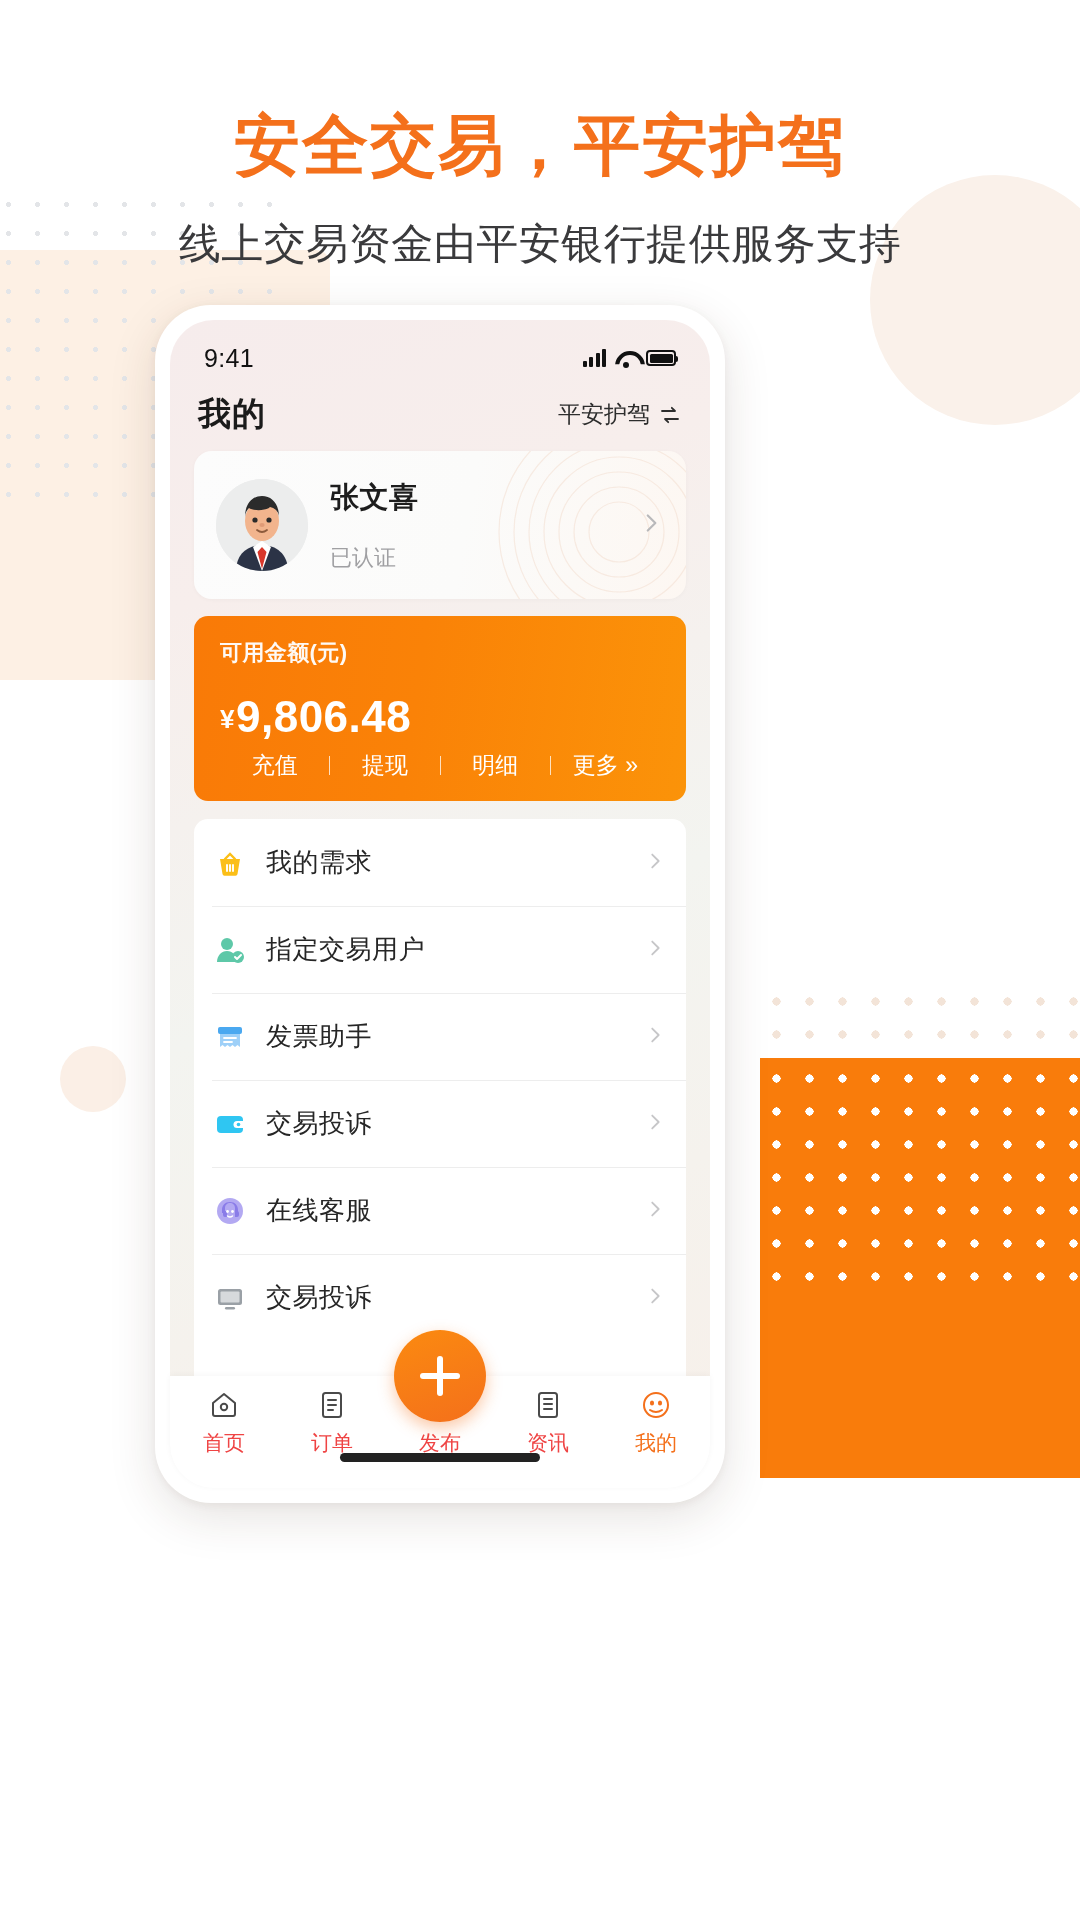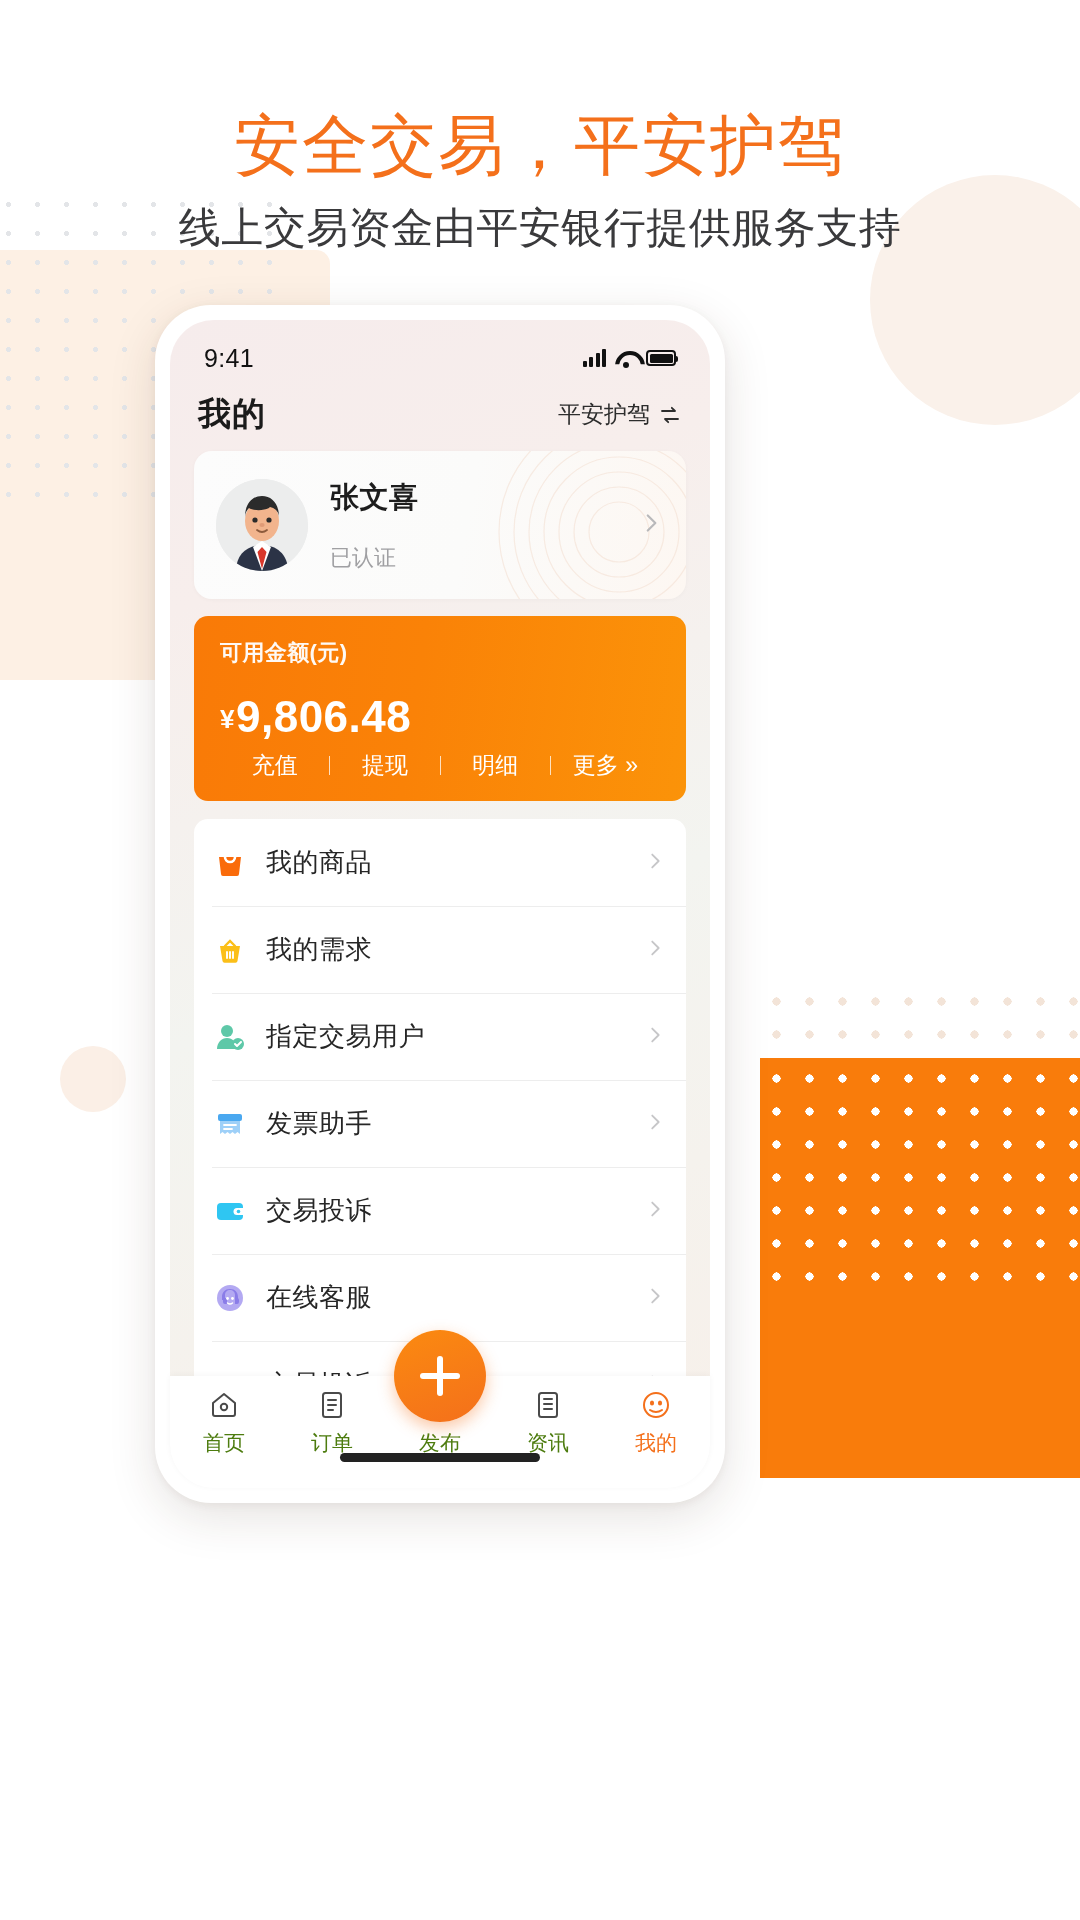--- a/index.html
+++ b/index.html
@@ -40,25 +40,25 @@
   }
   .bg-orange-dots.light {
     background-image: radial-gradient(#f3e4d8 4px, transparent 4.2px);
     top: 985px; height: 78px;
   }
 
   
   .hero { position: absolute; top: 0; left: 0; width: 1080px; text-align: center; z-index: 5; }
   .hero-title {
     margin-top: 108px;
-    font-size: 66px; font-weight: 400; color: #f4701b;
+    font-size: 66px; font-weight: 700; color: #f4701b;
     letter-spacing: 2px; line-height: 1.15;
   }
   .hero-sub {
-    margin-top: 16px; font-size: 42px; color: #3a3a3c; font-weight: 400;
+    margin-top: 32px; font-size: 42px; color: #3a3a3c; font-weight: 400;
     letter-spacing: 0.5px;
   }
 
   
   .phone {
     position: absolute; left: 155px; top: 305px;
     width: 570px; height: 1198px;
     background: #ffffff; border-radius: 56px;
     box-shadow: 0 14px 48px rgba(60,40,20,0.13), 0 2px 10px rgba(60,40,20,0.06);
     z-index: 10;
@@ -161,21 +161,21 @@
 
   
   .tabbar {
     position: absolute; left: 15px; bottom: 15px; width: 540px; height: 112px;
     background: #ffffff; border-radius: 0 0 44px 44px;
     display: flex; align-items: flex-start; padding-top: 12px; z-index: 20;
     box-shadow: 0 -1px 6px rgba(0,0,0,0.04);
   }
   .tab { flex: 1; display: flex; flex-direction: column; align-items: center; gap: 7px; cursor: pointer; }
   .tab-ico { height: 34px; display: flex; align-items: center; justify-content: center; }
-  .tab-label { font-size: 21px; color: #4d7c0f; }
+  .tab-label { font-size: 21px; color: #ef4444; }
   .tab.active .tab-label { color: #f4701b; }
   .fab {
     position: absolute; left: 50%; transform: translateX(-50%); top: -46px;
     width: 92px; height: 92px; border-radius: 50%;
     background: linear-gradient(160deg, #fb8a10 0%, #f4701b 100%);
     box-shadow: 0 6px 16px rgba(244,112,27,0.38);
     display: flex; align-items: center; justify-content: center; z-index: 25;
   }
   .fab::before, .fab::after { content: ""; position: absolute; background: #fff; border-radius: 3px; }
   .fab::before { width: 40px; height: 6px; }
@@ -282,34 +282,20 @@
           <span class="ba">提现</span>
           <span class="sep"></span>
           <span class="ba">明细</span>
           <span class="sep"></span>
           <span class="ba">更多 »</span>
         </div>
       </div>
 
       <div class="menu-card">
 
-        <div class="menu-row">
-          <span class="menu-ico">
-            <svg viewBox="0 0 32 32" width="32" height="32">
-                <path d="M5 10h22l-2 17a2 2 0 01-2 2H9a2 2 0 01-2-2z" fill="#fa6b0a"></path>
-                <path d="M11 10a5 5 0 0010 0" fill="none" stroke="#fff" stroke-width="2.6" stroke-linecap="round"></path>
-              </svg>
-          </span>
-          <span class="menu-label">我的商品</span>
-          <span class="menu-chev">
-            <svg viewBox="0 0 24 24" width="22" height="22" fill="none" stroke="#c6c6c8" stroke-width="2" stroke-linecap="round" stroke-linejoin="round">
-                <path d="M9 5l7 7-7 7"></path>
-              </svg>
-          </span>
-        </div>
 
         <div class="menu-row">
           <span class="menu-ico">
             <svg viewBox="0 0 32 32" width="32" height="32">
                 <path d="M6 12h20l-2.5 15a2 2 0 01-2 1.7H10.5a2 2 0 01-2-1.7z" fill="#fbbf18"></path>
                 <path d="M11 12l5-5 5 5" fill="none" stroke="#fbbf18" stroke-width="2.4" stroke-linecap="round"></path>
                 <g stroke="#fff" stroke-width="1.9" stroke-linecap="round">
                   <path d="M13 18v6M16 18v6M19 18v6"></path>
                 </g>
               </svg>

